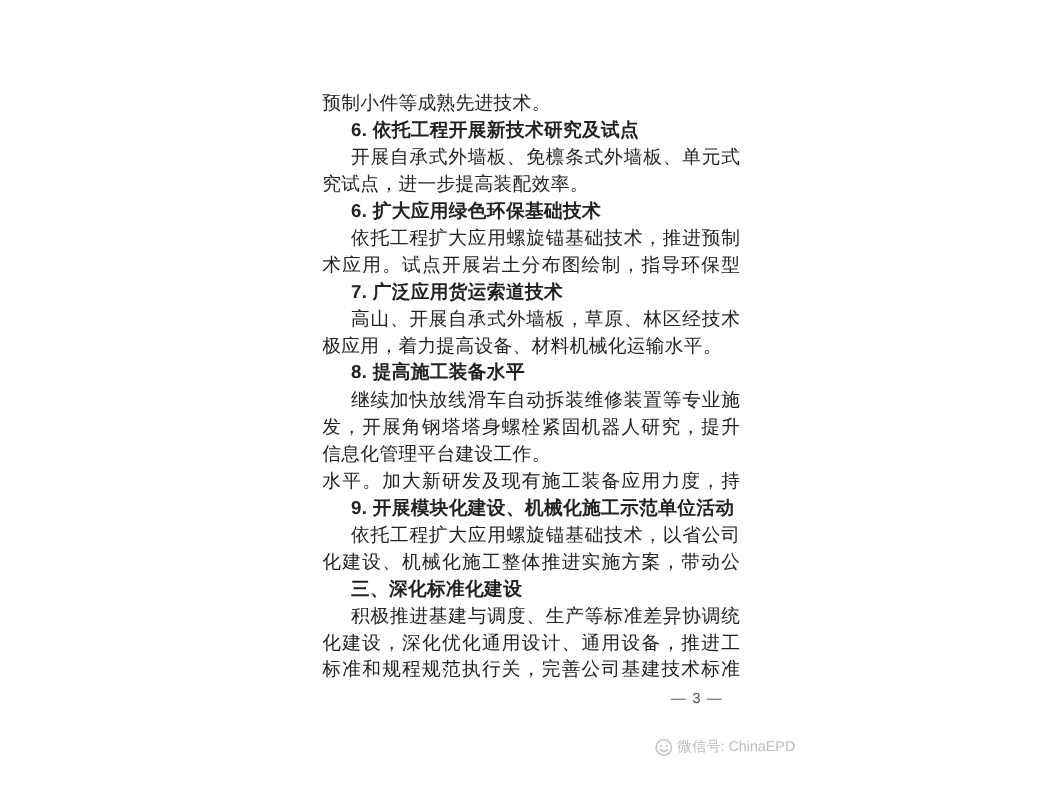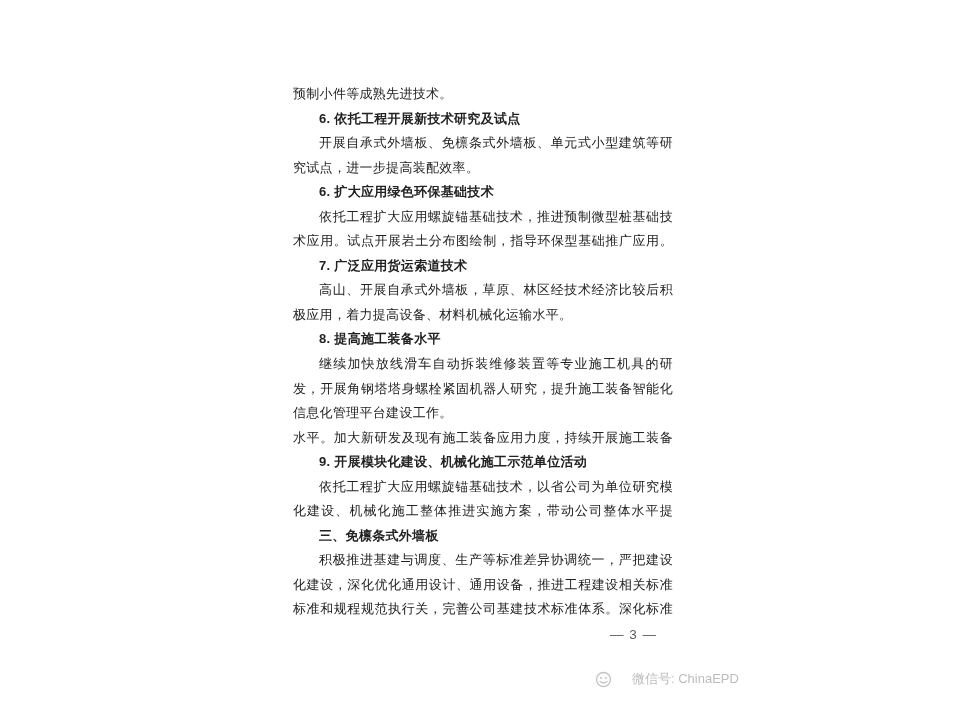--- a/index.html
+++ b/index.html
@@ -6,41 +6,41 @@
   .canvas{
     position:relative;
     width:960px;height:720px;
     background:var(--background,#ffffff);
     overflow:hidden;
     font-family:"Liberation Sans","DejaVu Sans",sans-serif;
   }
   .text-block{
     position:absolute;
     left:293px;top:82px;width:380px;
-    font-size:13px;
+    font-size:17px;
     line-height:24.55px;
     color:var(--text,#222222);
     letter-spacing:0.3px;
   }
   .ln{height:24.55px;overflow:hidden;white-space:nowrap;text-align:left;}
   .ln.j{white-space:normal;text-align:justify;text-align-last:justify;}
   .ln.ind{text-indent:26px;}
   .ln.hd{font-weight:700;color:var(--text,#1f1f1f);}
   .pageno{
     position:absolute;
     left:293px;top:627px;width:364px;
     text-align:right;
     font-size:13.5px;
     color:var(--page_number,#5a5a5a);
     letter-spacing:1px;
   }
   .wm{
     position:absolute;
     left:595px;top:670px;
-    display:flex;align-items:center;gap:20px;
+    display:flex;align-items:center;gap:4px;
     color:var(--watermark,#bcbcbc);
     font-size:13px;
   }
   .wm svg{display:block;}
 </style>
 </head>
 <body>
 
 <div class="canvas">
 
@@ -56,21 +56,21 @@
     <div class="ln ind j">高山、开展自承式外墙板，草原、林区经技术经济比较后积</div>
     <div class="ln">极应用，着力提高设备、材料机械化运输水平。</div>
     <div class="ln hd ind">8. 提高施工装备水平</div>
     <div class="ln ind j">继续加快放线滑车自动拆装维修装置等专业施工机具的研</div>
     <div class="ln j">发，开展角钢塔塔身螺栓紧固机器人研究，提升施工装备智能化</div>
     <div class="ln">信息化管理平台建设工作。</div>
     <div class="ln j">水平。加大新研发及现有施工装备应用力度，持续开展施工装备</div>
     <div class="ln hd ind">9. 开展模块化建设、机械化施工示范单位活动</div>
     <div class="ln ind j">依托工程扩大应用螺旋锚基础技术，以省公司为单位研究模块</div>
     <div class="ln j">化建设、机械化施工整体推进实施方案，带动公司整体水平提升。</div>
-    <div class="ln hd ind">三、免檩条式外墙板</div>
+    <div class="ln hd ind">三、深化标准化建设</div>
     <div class="ln ind j">积极推进基建与调度、生产等标准差异协调统一，严把建设</div>
     <div class="ln j">化建设，深化优化通用设计、通用设备，推进工程建设相关标准</div>
     <div class="ln j">标准和规程规范执行关，完善公司基建技术标准体系。深化标准</div>
   </div>
 
   <div class="pageno">— 3 —</div>
 
   <div class="wm">
     <svg width="17" height="17" viewBox="0 0 17 17">
       <circle cx="8.5" cy="8.5" r="7" fill="none" stroke="#c4c4c4" stroke-width="1.4"></circle>

